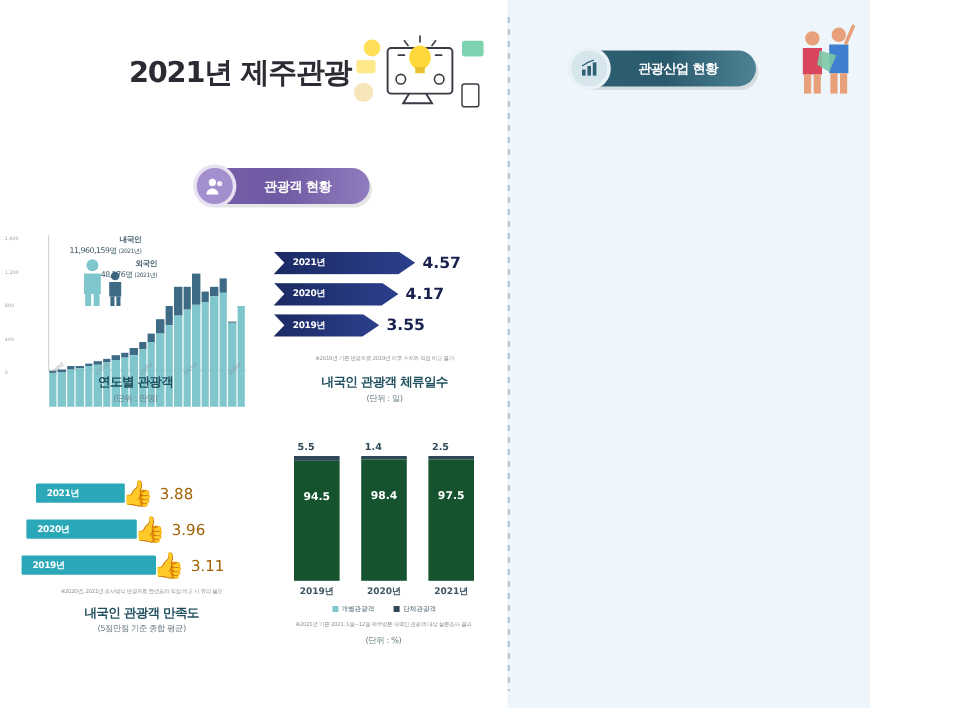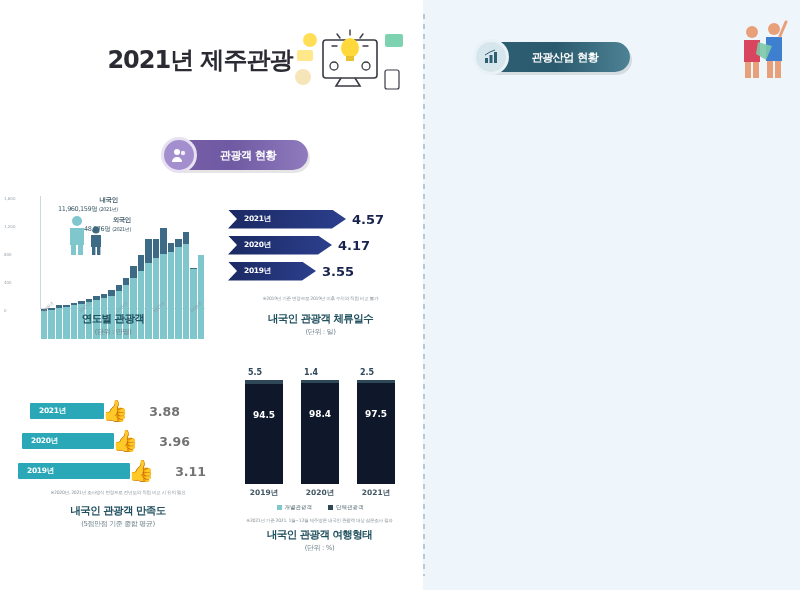--- a/index.html
+++ b/index.html
@@ -3,21 +3,21 @@
 <meta charset="utf-8">
 <style>
   html,body{margin:0;padding:0;}
   body{
     width:800px;height:590px;overflow:hidden;
     font-family:"DejaVu Sans","Liberation Sans",sans-serif;
     background:#ffffff;position:relative;
   }
   .page{position:absolute;inset:0;display:flex;}
   .panel-left{width:423px;height:590px;background:#ffffff;position:relative;}
-  .panel-right{width:377px;height:590px;background:#eef6fb;position:relative;}
+  .panel-right{width:302px;height:590px;background:#eef6fb;position:relative;}
   .divider{position:absolute;left:423px;top:14px;width:2px;height:562px;
     background:repeating-linear-gradient(to bottom,#b9c9d6 0 5px,transparent 5px 10px);}
 
   
   .title-wrap{position:absolute;left:100px;top:44px;width:200px;text-align:center;}
   .title-1{font-size:21px;color:#5c5c66;letter-spacing:-1px;font-weight:400;line-height:1.15;}
   .title-2{font-size:24px;color:#2b2b33;letter-spacing:-1px;font-weight:800;line-height:1.2;margin-top:2px;}
 
   .hero{position:absolute;left:275px;top:22px;width:135px;height:80px;}
 
@@ -63,28 +63,28 @@
     clip-path:polygon(0 0,calc(100% - 14px) 0,100% 50%,calc(100% - 14px) 100%,0 100%,9px 50%);}
   .arrow-yr{color:#fff;font-size:7.5px;font-weight:700;margin-left:16px;letter-spacing:-.3px;}
   .arrow-val{font-size:13px;font-weight:800;color:#17224f;margin-left:6px;}
 
   
   #blk-sat{left:18px;top:398px;width:200px;height:150px;}
   .thumb-row{position:absolute;height:26px;display:flex;align-items:center;}
   .thumb-bar{height:16px;background:#2aa8b8;display:flex;align-items:center;border-radius:1px;}
   .thumb-yr{color:#fff;font-size:7.5px;font-weight:700;padding-left:9px;letter-spacing:-.3px;}
   .thumb-ico{margin-left:-2px;color:#2aa8b8;font-size:21px;line-height:1;}
-  .thumb-val{font-size:12.5px;font-weight:700;color:#737373;margin-left:21px;}
+  .thumb-val{font-size:12.5px;font-weight:400;color:#a16207;margin-left:5px;}
 
   
   #blk-type{left:222px;top:368px;width:195px;height:180px;}
   .st-wrap{position:absolute;left:14px;top:8px;width:168px;height:108px;display:flex;justify-content:space-around;align-items:flex-end;}
   .st-col{width:38px;height:104px;display:flex;flex-direction:column;}
   .st-top{background:#2f4858;display:flex;align-items:center;justify-content:center;}
-  .st-bot{background:#0f172a;display:flex;align-items:flex-start;justify-content:center;color:#fff;font-size:9px;font-weight:800;padding-top:26px;}
+  .st-bot{background:#14532d;display:flex;align-items:flex-start;justify-content:center;color:#fff;font-size:9px;font-weight:800;padding-top:26px;}
   .st-toplabel{position:absolute;font-size:8px;font-weight:800;color:#2f4858;}
   .st-x{position:absolute;top:120px;left:14px;width:168px;display:flex;justify-content:space-around;}
   .st-x span{font-size:7.5px;color:#3f5561;font-weight:700;width:50px;text-align:center;}
   .st-leg{position:absolute;top:136px;left:14px;width:168px;display:flex;justify-content:center;gap:16px;}
   .st-leg div{display:flex;align-items:center;gap:3px;font-size:5.5px;color:#4d646f;}
   .sw{width:5px;height:5px;display:inline-block;}
 </style>
 </head>
 <body>
 
@@ -338,21 +338,20 @@
             <i class="sw" style="background:#7fc6cd"></i>
             <span>개별관광객</span>
           </div>
           <div>
             <i class="sw" style="background:#2f4858"></i>
             <span>단체관광객</span>
           </div>
         </div>
       <div class="note" style="top:150px;">※2021년 기준 2021. 1월~12월 제주방문 내국인 관광객 대상 설문조사 결과</div>
       <div class="cap" style="top:160px;">
-        <div class="cap-t">내국인 관광객 여행형태</div>
         <div class="cap-s">(단위 : %)</div>
       </div>
     <div class="st-toplabel" style="left: 26px; top: 0px;">5.5</div>
         <div class="st-toplabel" style="left: 82px; top: 0px;">1.4</div>
         <div class="st-toplabel" style="left: 138px; top: 0px;">2.5</div>
       </div>
   </div>
 
   <div class="panel-right">
 

